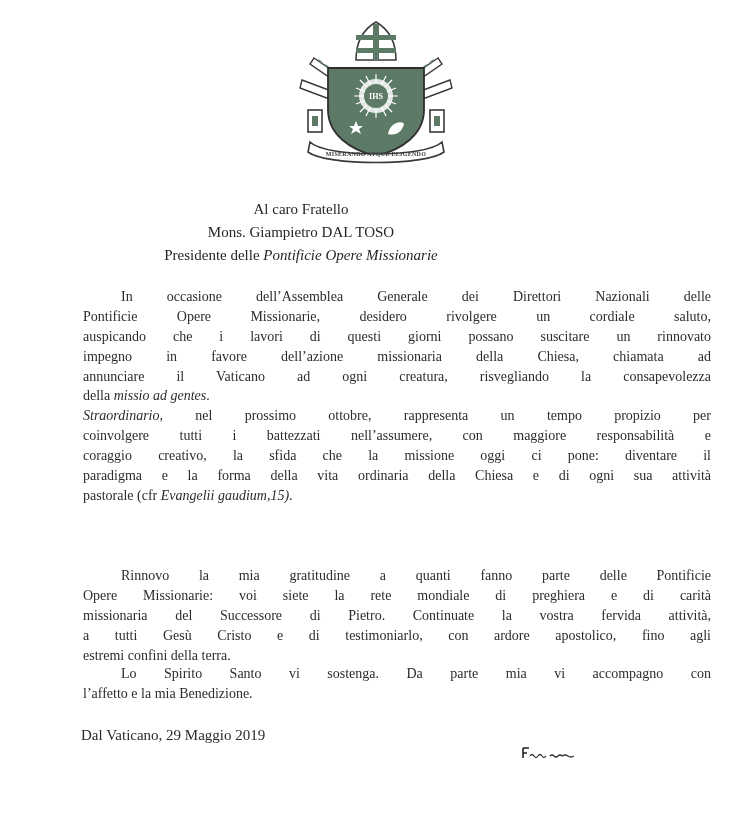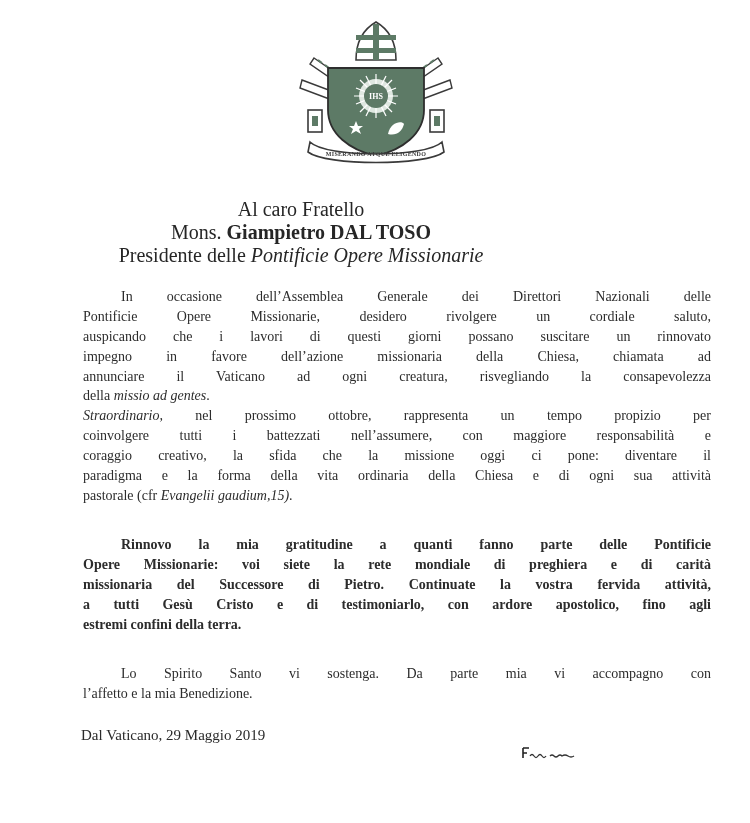--- a/index.html
+++ b/index.html
@@ -20,28 +20,28 @@
       left: 296px;
       top: 18px;
       width: 160px;
       height: 148px;
     }
     .heading {
       position: absolute;
       left: 0;
       width: 602px;
       text-align: center;
-      font-size: 20px;
+      font-size: 15px;
       line-height: 24px;
       color: #262626;
     }
     .heading.h1 { top: 197px; }
     .heading.h2 { top: 220px; }
     .heading.h3 { top: 243px; }
-    .heading b { font-weight: bold; }
+    .heading b { font-weight: normal; }
     .body-text {
       position: absolute;
       left: 83px;
       width: 628px;
       font-size: 14px;
       line-height: 19.9px;
       text-align: justify;
       text-align-last: left;
       color: #2c2c2c;
     }
@@ -53,21 +53,21 @@
       height: 19.9px;
     }
     .line.last {
       text-align-last: left;
     }
     .line.indent {
       padding-left: 38px;
     }
     .p1 { top: 287px; }
     .p2 { top: 406px; }
-    .p3 { top: 535px; font-weight: bold; }
+    .p3 { top: 566px; }
     .p4 { top: 664px; }
     .date {
       position: absolute;
       left: 81px;
       top: 727px;
       font-size: 15px;
       color: #2a2a2a;
     }
     .signature {
       position: absolute;

